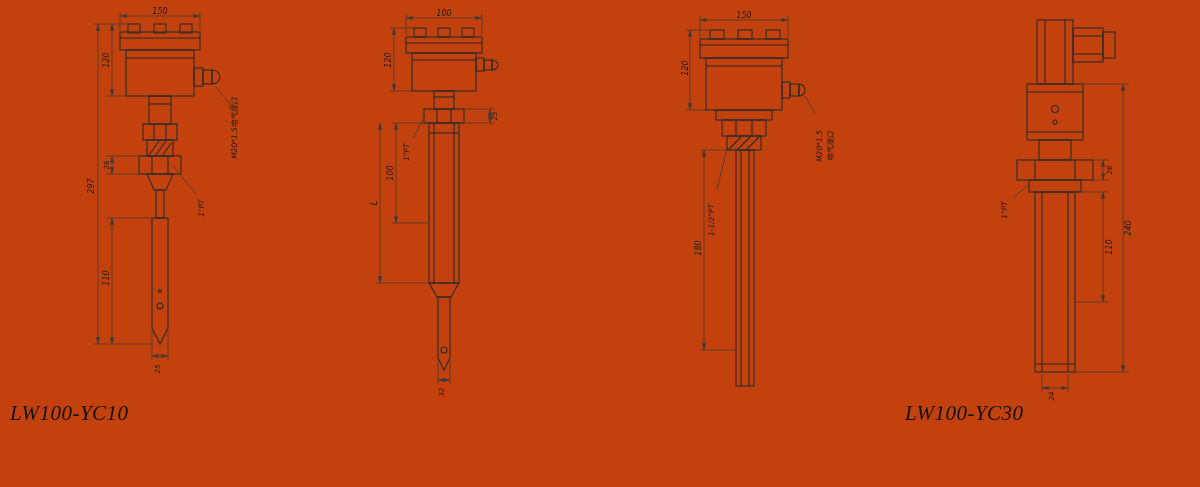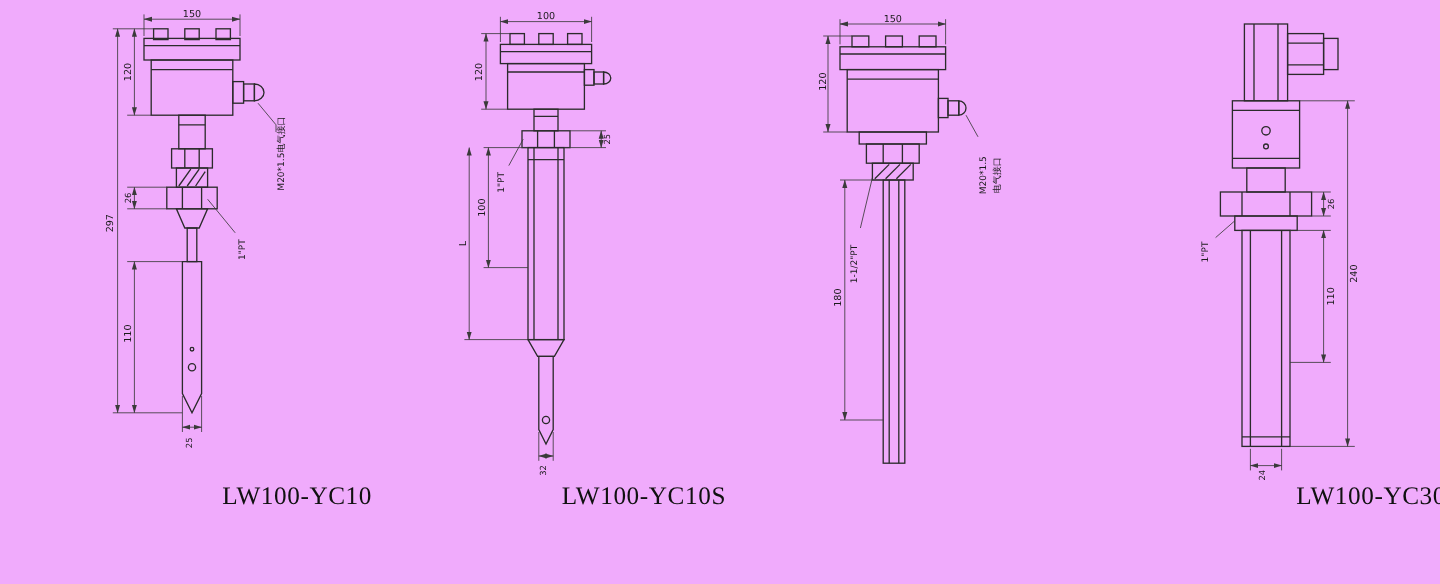--- a/index.html
+++ b/index.html
@@ -1,22 +1,22 @@
 <!DOCTYPE html>
 <html><head>
 <meta charset="utf-8">
 <style>
   * { margin:0; padding:0; box-sizing:border-box; }
   html,body { background:#ffffff; }
   body { font-family:"DejaVu Sans", sans-serif; }
-  #sheet { position:relative; width:1200px; height:487px; background:#f0abfc; overflow:hidden; }
+  #sheet { position:relative; width:1200px; height:487px; background:#c2410c; overflow:hidden;font-style:italic; }
   .figure { position:absolute; top:6px; width:300px; }
-  #fig1 { left:10px; } #fig2 { left:305px; } #fig3 { left:600px; } #fig4 { left:905px; }
+  #fig1 { left:10px; } #fig2 { left:294px; } #fig3 { left:600px; } #fig4 { left:905px; }
   .caption {
-    text-align:right;
+    text-align:left;
     font-family:"Liberation Serif", serif;
     font-size:21px;
     color:#111;
     letter-spacing:0.5px;
     margin-top:0px;
   }
   svg { display:block; }
   svg text { font-family:"DejaVu Sans", sans-serif; fill:#1a1a1a; }
   .dim-t { font-size:8px; }
   .dim-s { font-size:7px; }
@@ -153,21 +153,20 @@
         <path d="M131,110 L119,132"></path>
       </g>
       <text class="dim-t" x="150" y="10" text-anchor="middle">100</text>
       <text class="dim-t" text-anchor="middle" transform="rotate(-90 97 54)" x="97" y="54">120</text>
       <text class="dim-s" text-anchor="middle" transform="rotate(-90 203 110)" x="203" y="110">25</text>
       <text class="dim-t" text-anchor="middle" transform="rotate(-90 99 167)" x="99" y="167">100</text>
       <text class="dim-t" text-anchor="middle" transform="rotate(-90 83 197)" x="83" y="197">L</text>
       <text class="dim-s" text-anchor="middle" transform="rotate(-90 150 386)" x="150" y="386">32</text>
       <text class="lbl" text-anchor="middle" transform="rotate(-90 115 146)" x="115" y="146">1"PT</text>
     </svg>
-    <div class="caption">LW100-YC10S</div>
   </div>
 
   <div class="figure" id="fig3">
     <svg viewBox="0 0 300 395" width="300" height="395">
       <defs>
         <marker id="f3a" markerWidth="10" markerHeight="8" refX="9.5" refY="4" orient="auto-start-reverse">
           <path d="M0,1 L10,4 L0,7 z" fill="#3a3a3a"></path>
         </marker>
       </defs>
       <g class="dev">

